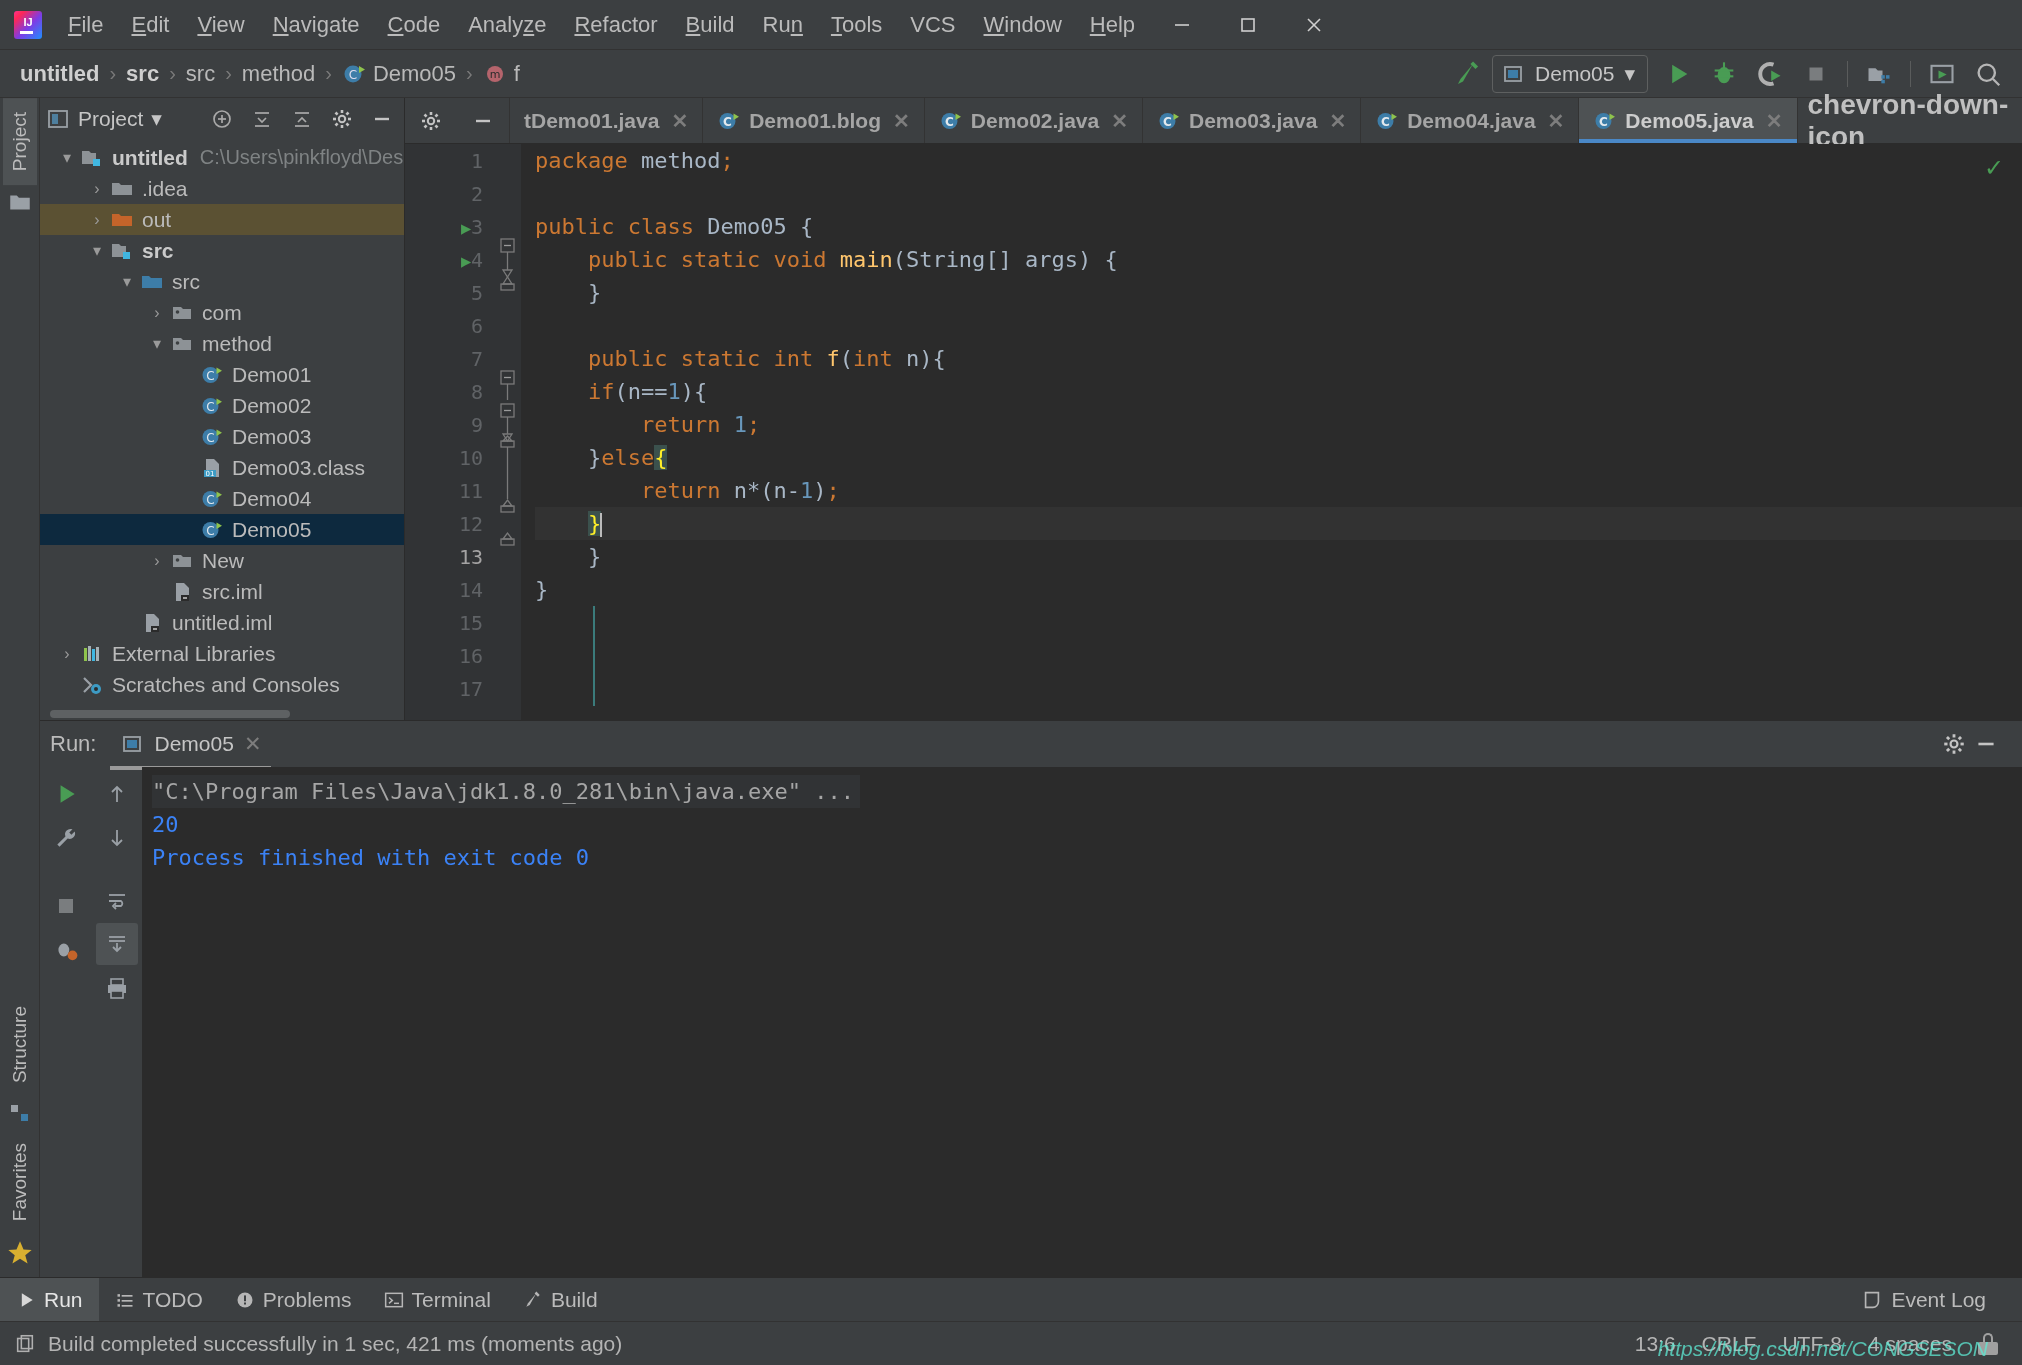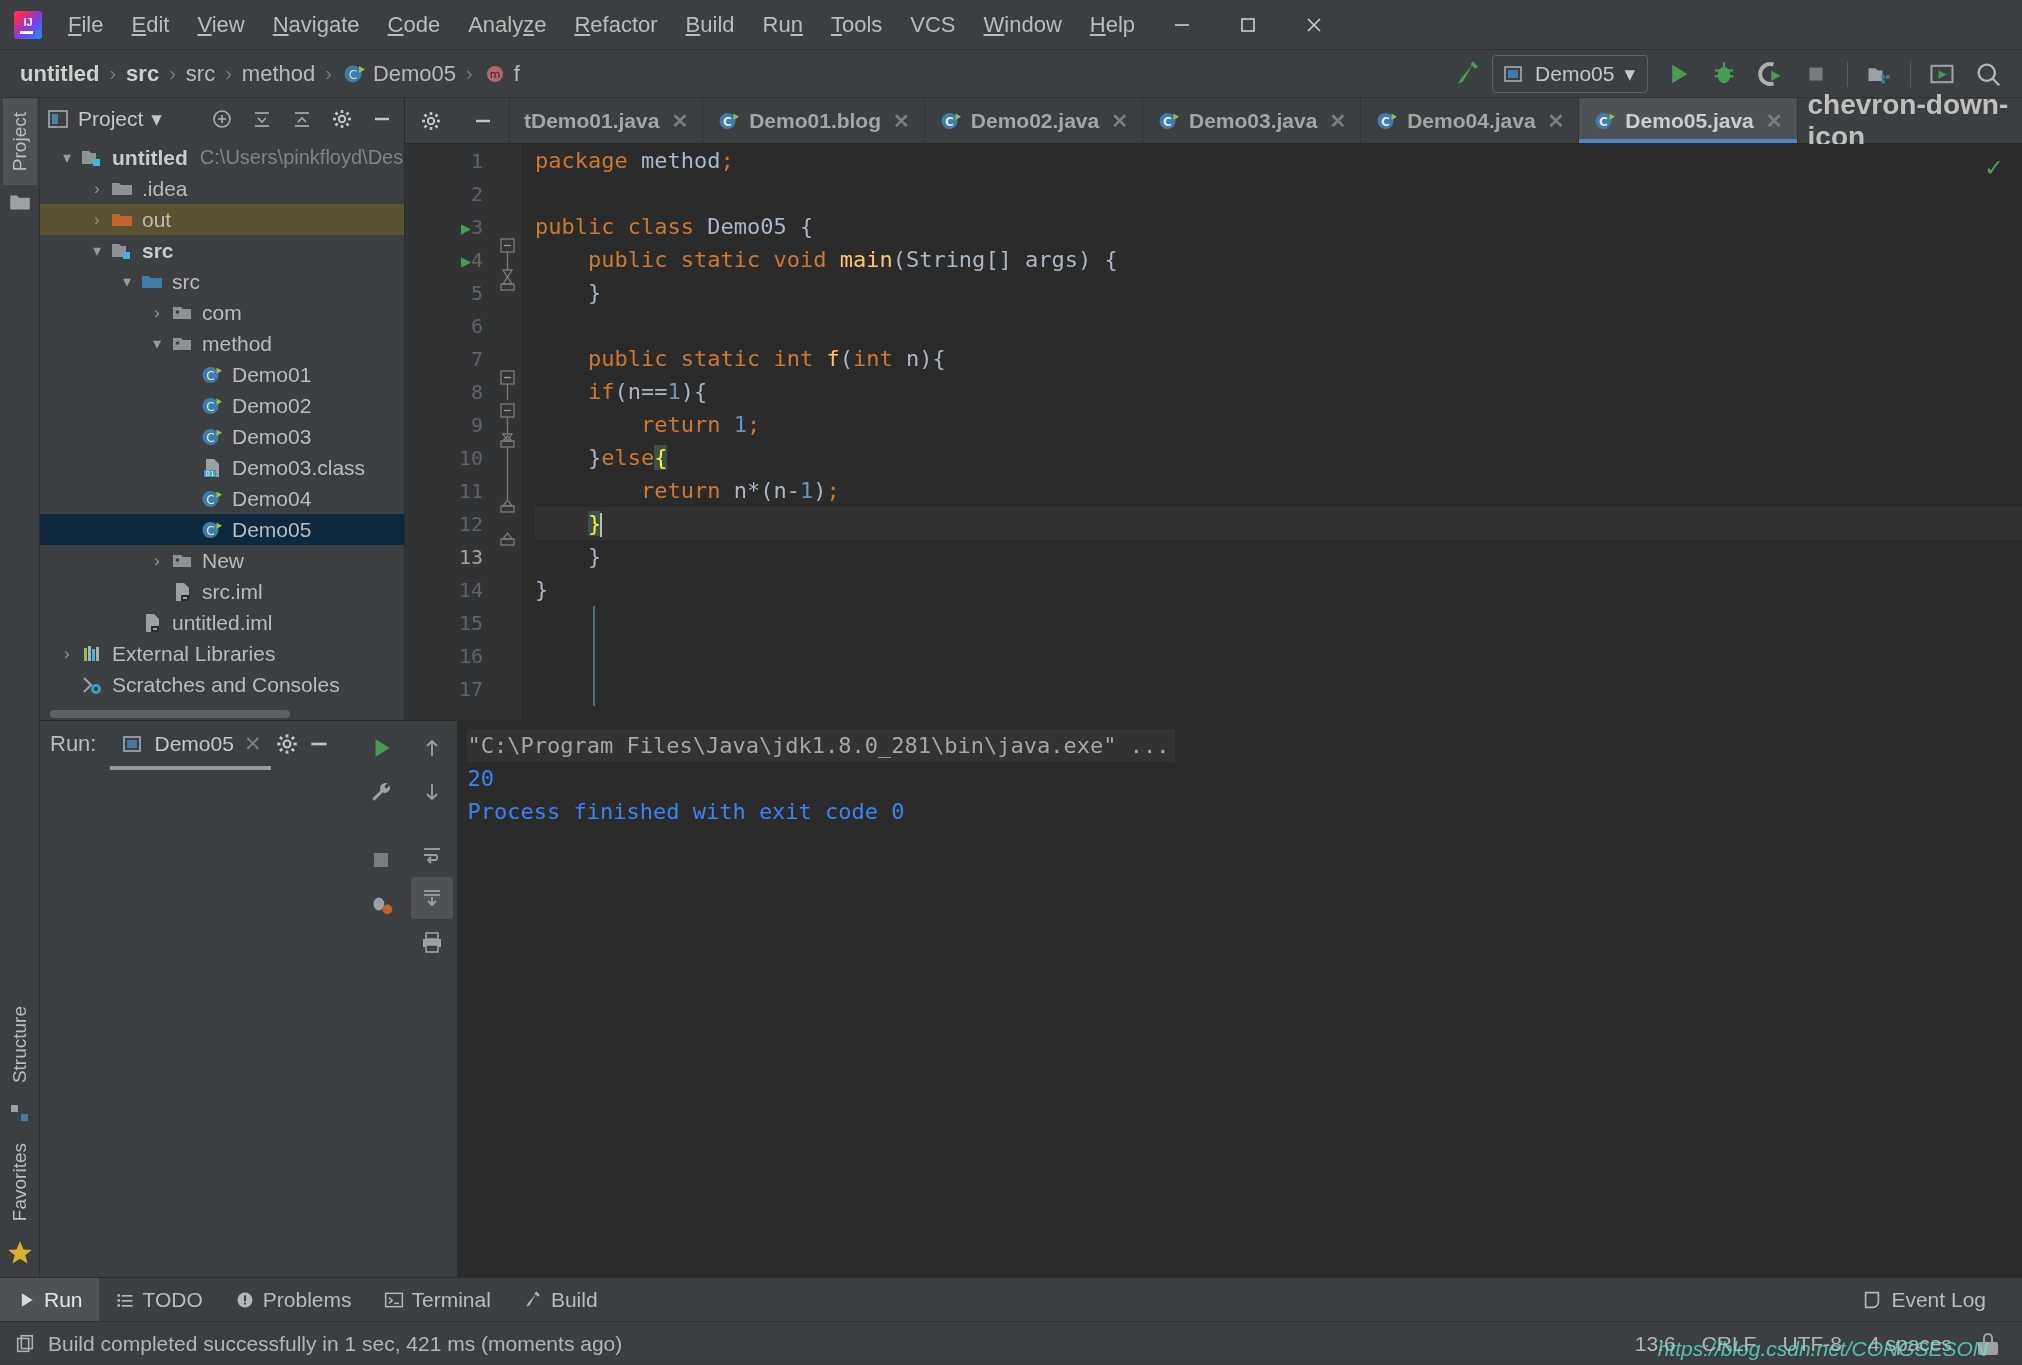--- a/index.html
+++ b/index.html
@@ -162,21 +162,21 @@
   }
   .caret {
     display: inline-block; width: 2px; height: 24px; background: #bbbbbb;
     vertical-align: middle; margin-left: -1px;
   }
   .run-gutter { position: absolute; left: 56px; color: #499c54; font-size: 17px; }
   .check-mark { position: absolute; right: 18px; top: 10px; color: #499c54; font-size: 24px; }
   .block-bar { position: absolute; width: 2px; background: #3b7b7b; }
 
   
-  .run-panel { flex: 1; display: flex; flex-direction: row; background: #3c3f41; min-height: 0;
+  .run-panel { flex: 1; display: flex; flex-direction: column; background: #3c3f41; min-height: 0;
     border-top: 1px solid #2b2b2b; }
   .run-head { height: 46px; flex: 0 0 46px; display: flex; align-items: center; padding: 0 10px; }
   .run-head .rl { font-size: 22px; color: #bbbbbb; margin-right: 14px; }
   .run-tab {
     display: flex; align-items: center; gap: 10px; font-size: 21px; color: #c5c5c5;
     padding: 6px 10px; position: relative;
   }
   .run-tab::after {
     content: ""; position: absolute; left: 0; right: 0; bottom: -8px; height: 4px; background: #9a9a9a;
   }

